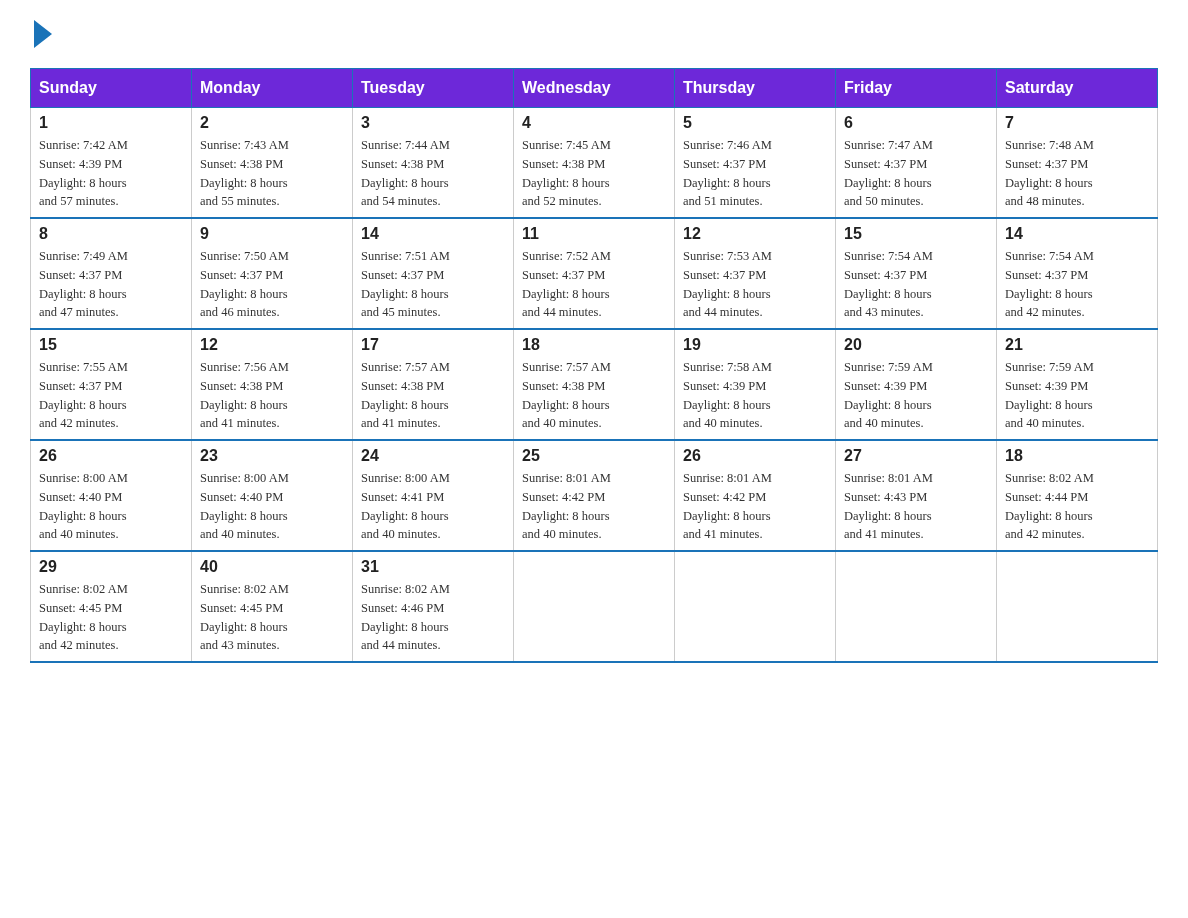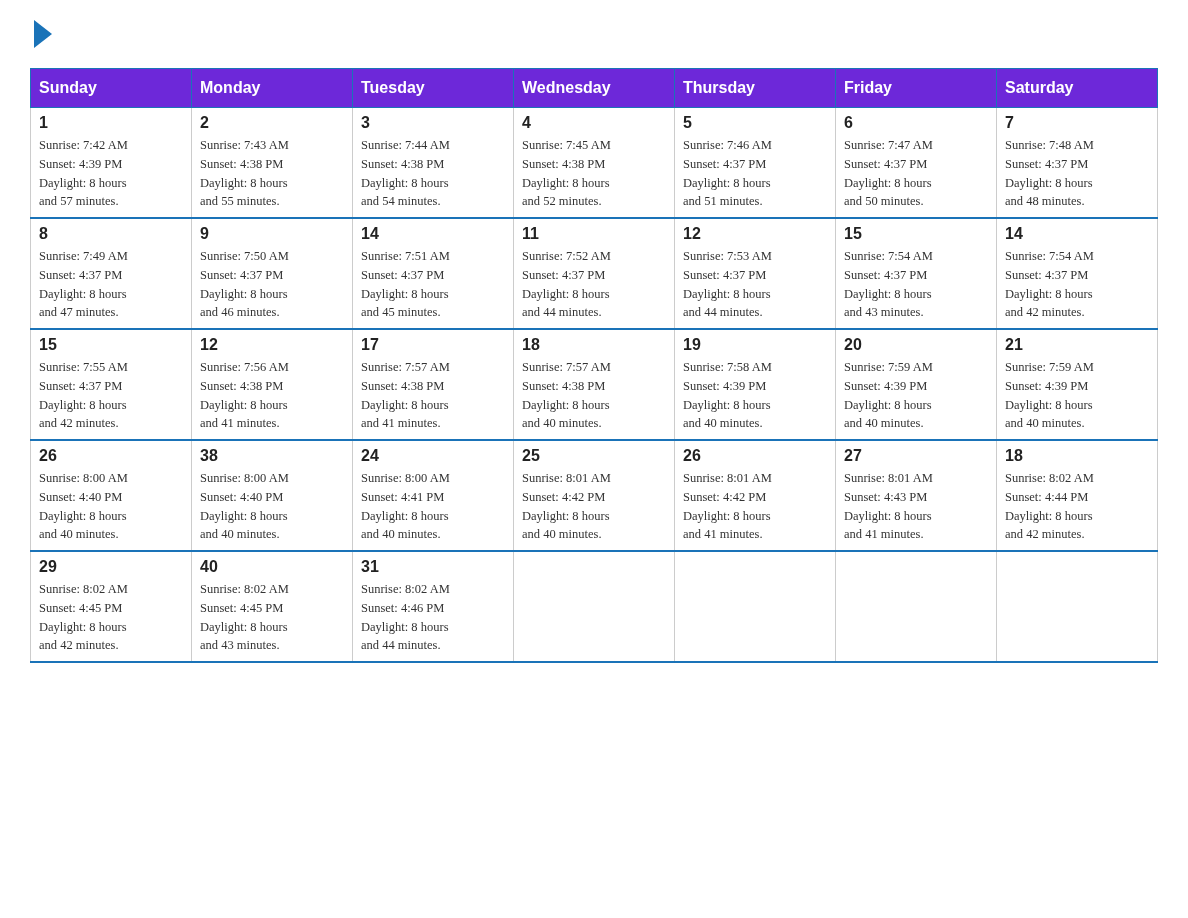--- a/index.html
+++ b/index.html
@@ -328,21 +328,21 @@
         <td>
         <div class="day-number">26</div>
         <div class="day-info">
           Sunrise: 8:00 AM<br>
           Sunset: 4:40 PM<br>
           Daylight: 8 hours<br>
           and 40 minutes.
         </div>
       </td>
         <td>
-        <div class="day-number">38</div>
+        <div class="day-number">23</div>
         <div class="day-info">
           Sunrise: 8:00 AM<br>
           Sunset: 4:40 PM<br>
           Daylight: 8 hours<br>
           and 40 minutes.
         </div>
       </td>
         <td>
         <div class="day-number">24</div>
         <div class="day-info">

